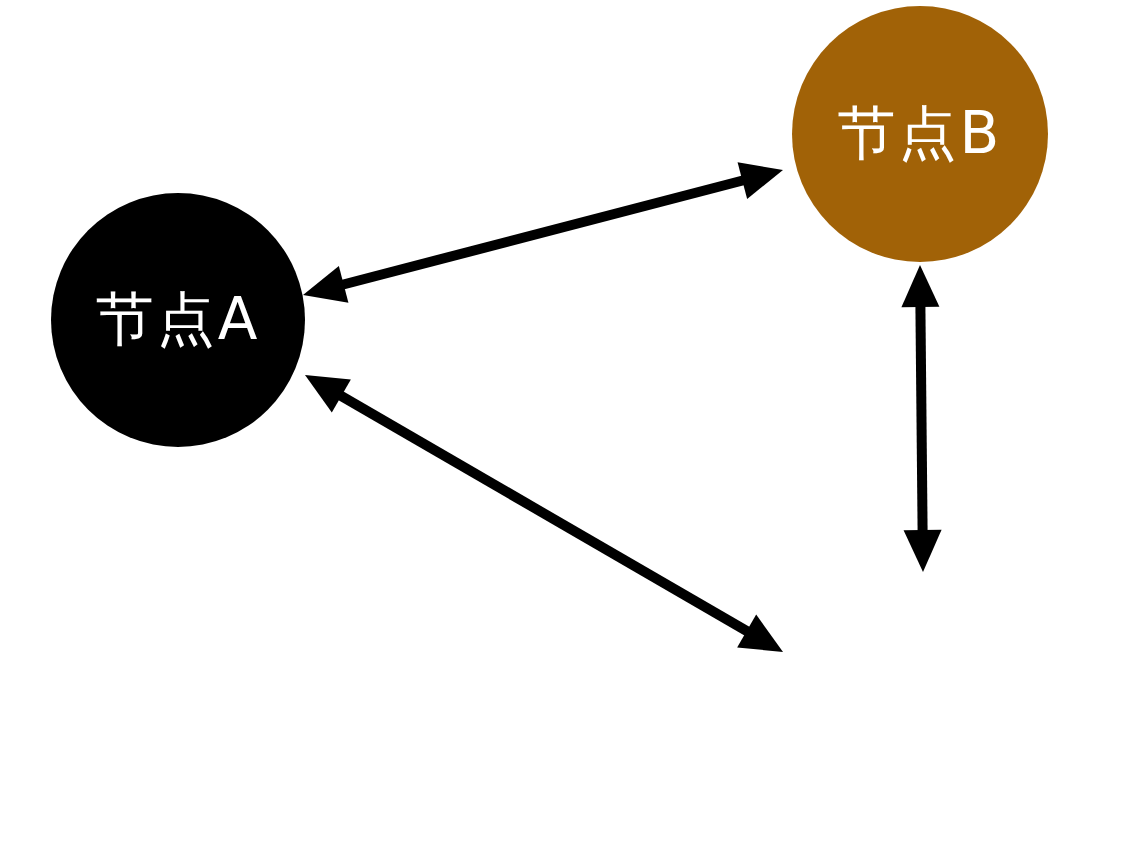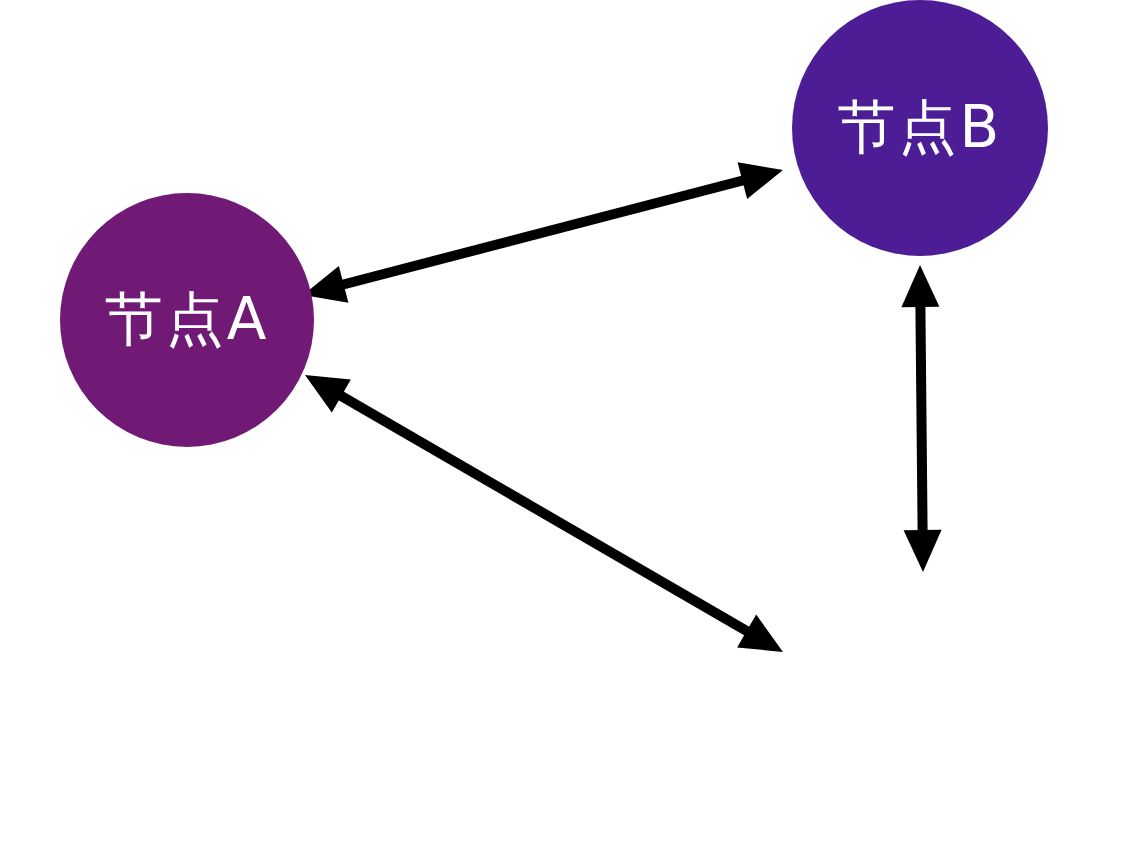--- a/index.html
+++ b/index.html
@@ -52,21 +52,21 @@
         <polygon points="920,265 901.4113109646129,307.1836537055016 939.4094967516859,306.8123359290807" fill="#000000"></polygon>
         <polygon points="923,572 903.5905032483141,530.1876640709193 941.5886890353871,529.8163462944983" fill="#000000"></polygon>
       </g>
       <g>
         <line x1="335.8883421193174" y1="392.89972963818184" x2="752.1116578806826" y2="634.1002703618182" stroke="#000000" stroke-width="10"></line>
         <polygon points="305,375 331.8127592685119,412.4976791336321 350.86569277694076,379.61933177973685" fill="#000000"></polygon>
         <polygon points="783,652 737.1343072230593,647.380668220263 756.1872407314881,614.5023208663679" fill="#000000"></polygon>
       </g>
     </svg>
 
-  <div class="node" id="node-0" style="left: 60px; top: 193px; width: 254px; height: 254px; background: #701a75;">
+  <div class="node" id="node-0" style="left: 51px; top: 193px; width: 254px; height: 254px; background: #000000;">
     <span class="node-label" style="color: rgb(255, 255, 255);">节点A</span>
   </div>
 
-  <div class="node" id="node-1" style="left: 792px; top: 0; width: 256px; height: 256px; background: #4c1d95;">
+  <div class="node" id="node-1" style="left: 792px; top: 6px; width: 256px; height: 256px; background: #a16207;">
     <span class="node-label" style="color: rgb(255, 255, 255);">节点B</span>
   </div>
 
 </div>
 
 </body></html>

